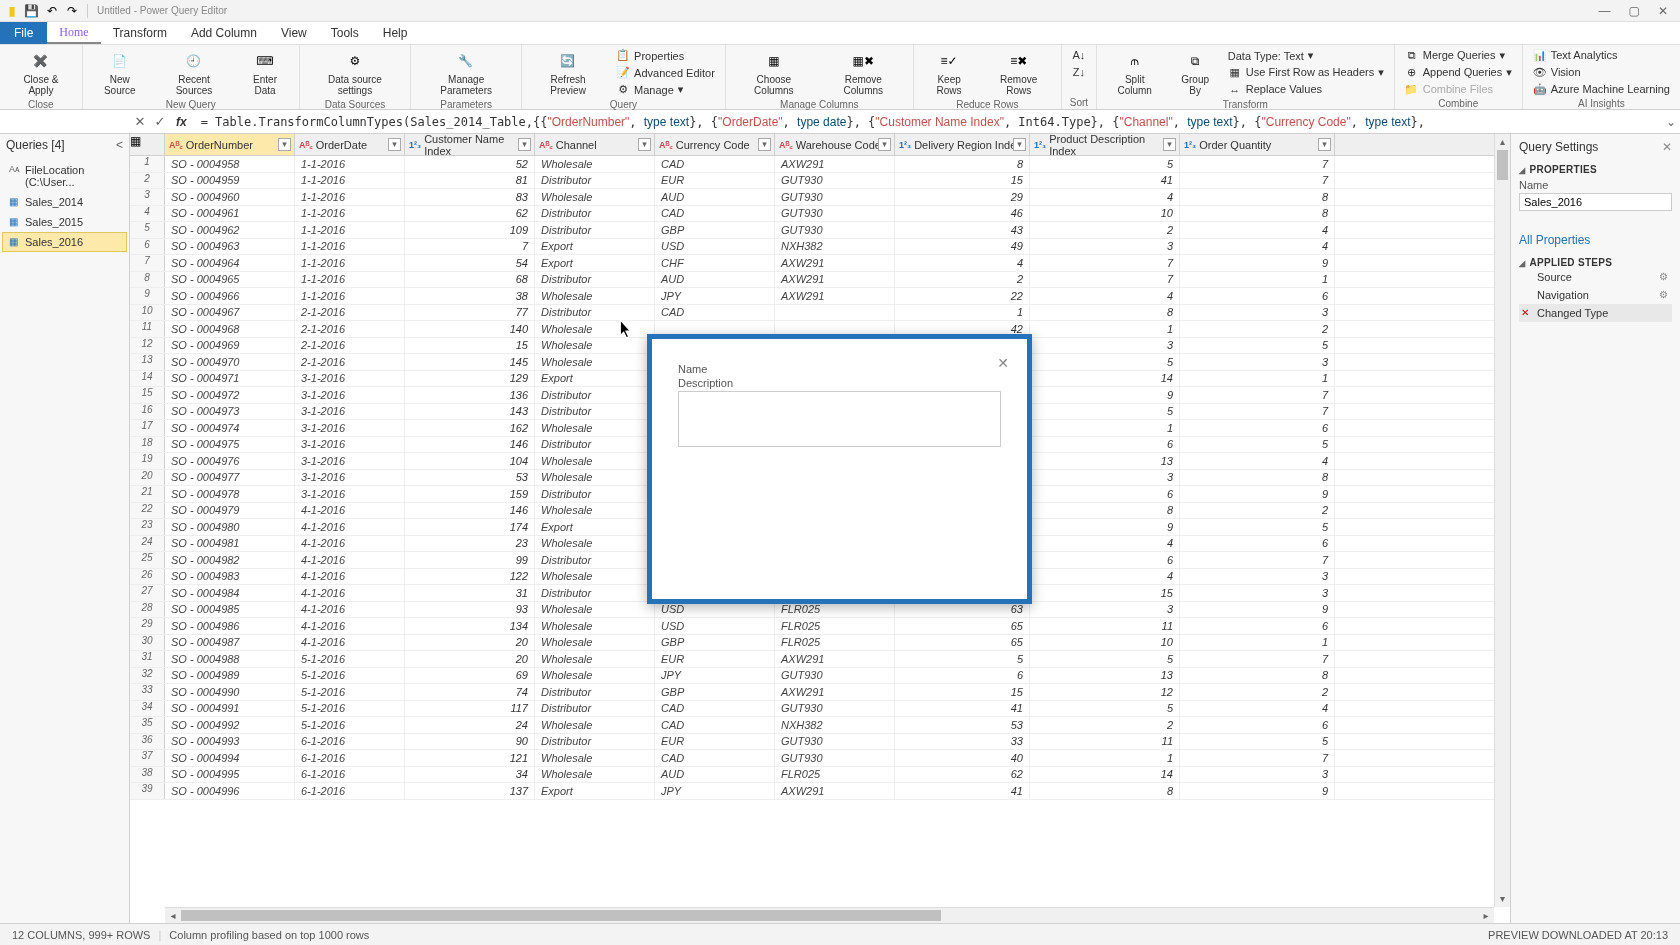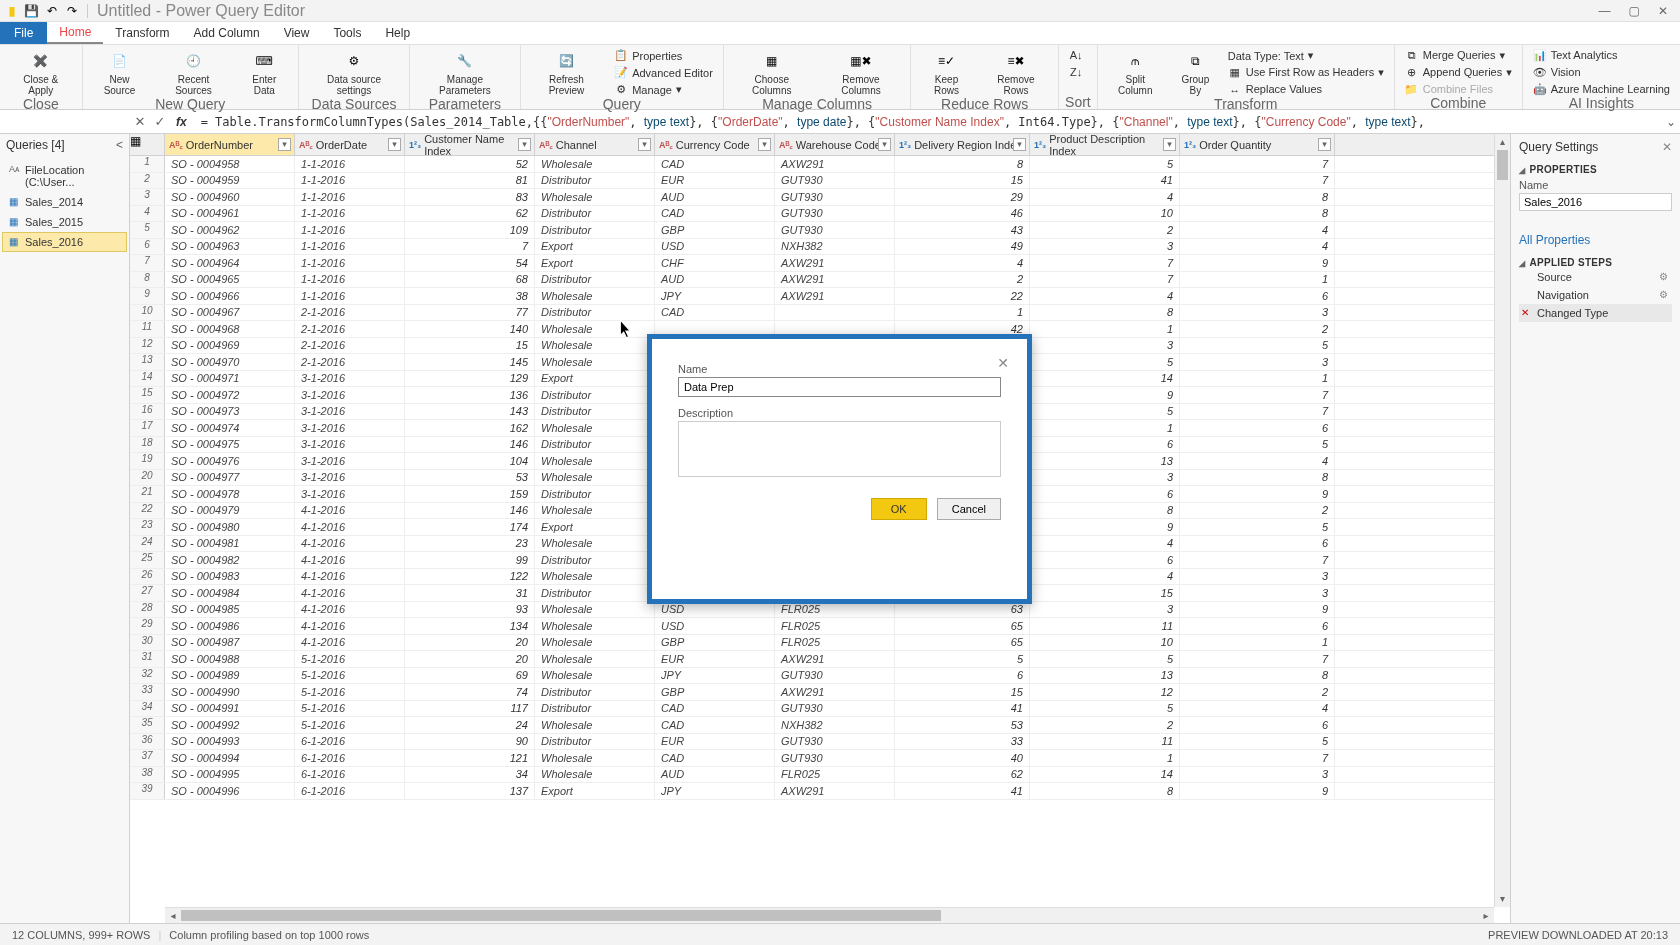--- a/index.html
+++ b/index.html
@@ -1,35 +1,35 @@
 <!DOCTYPE html>
 <html><head>
 <meta charset="utf-8">
 <style>
 * { box-sizing: border-box; margin: 0; padding: 0; font-family: "Segoe UI", sans-serif; }
 body { background: #fff; width: 1680px; height: 945px; overflow: hidden; font-size: 12px; position: relative; }
 
 
 .titlebar { height: 22px; background: #f3f3f3; display: flex; align-items: center; padding: 0 4px; border-bottom: 1px solid #e0e0e0; }
 .titlebar .tb-icon { width: 16px; height: 16px; margin-right: 4px; display:flex; align-items:center; justify-content:center; }
-.titlebar .title { color: #888; margin-left: 6px; font-size: 16px; }
+.titlebar .title { color: #888; margin-left: 6px; font-size: 10px; }
 .titlebar .win-controls { margin-left: auto; display: flex; gap: 18px; padding-right:8px; color:#666;}
 .qat-sep { width:1px; height:14px; background:#ccc; margin:0 3px;}
 
 
 .menubar { height: 23px; display: flex; align-items: stretch; border-bottom: 1px solid #e0e0e0; background:#fff;}
 .menubar .file-tab { background: #2372ba; color: #fff; padding: 0 14px; display:flex; align-items:center; font-size:12px;}
 .menubar .mtab { padding: 0 12px; display:flex; align-items:center; color:#333; font-size:12px; cursor:pointer;}
-.menubar .mtab.active { border-bottom: 2px solid #888; color:#ef4444;}
+.menubar .mtab.active { border-bottom: 2px solid #888; color:#8b5cf6;font-family:Liberation Serif, serif;}
 
 
 .ribbon { height: 65px; background: #f7f7f7; border-bottom: 1px solid #d0d0d0; display: flex; position:relative;}
 .ribbon-group { border-right: 1px solid #e0e0e0; padding: 2px 6px 0 6px; display:flex; flex-direction:column; position:relative;}
 .ribbon-group .rg-body { display:flex; gap:4px; flex:1;}
-.ribbon-group .rg-label { text-align:center; font-size:14px; color:#666; height:13px; line-height:13px;}
+.ribbon-group .rg-label { text-align:center; font-size:10px; color:#666; height:13px; line-height:13px;}
 .rbtn-big { display:flex; flex-direction:column; align-items:center; justify-content:flex-start; padding:2px 4px; min-width:40px; cursor:pointer;}
 .rbtn-big .ricon { width:24px; height:24px; margin-bottom:1px; display:flex; align-items:center; justify-content:center;}
 .rbtn-big .rlbl { font-size:10px; text-align:center; line-height:11px; color:#333;}
 .rbtn-row { display:flex; flex-direction:column; gap:1px; justify-content:center;}
 .rbtn-sm { display:flex; align-items:center; gap:4px; padding:1px 4px; font-size:11px; color:#333; cursor:pointer; white-space:nowrap;}
 .rbtn-sm .sicon { width:14px; height:14px; display:flex; align-items:center; justify-content:center;}
 .rbtn-sm.disabled { color:#aaa;}
 
 
 .formulabar { height: 24px; display:flex; align-items:center; border-bottom:1px solid #d0d0d0; background:#fff; padding-left:130px;}
@@ -859,27 +859,22 @@
           <div class="step sel">Changed Type<span class="del">✕</span></div>
         </div>
     </div>
   </div>
 </div>
 
 <div class="dialog-border" style="left:647px; top:334px; width:385px; height:270px;">
   <div class="dialog">
     <span class="dlg-x">✕</span>
     <div class="dlg-lbl">Name</div>
-    <input class="dlg-inp" value="Data Prep" style="">
     <div class="dlg-lbl">Description</div>
     <textarea class="dlg-ta" style=""></textarea>
-    <div class="dlg-btns">
-      <div class="dlg-btn primary">OK</div>
-      <div class="dlg-btn">Cancel</div>
-    </div>
   </div>
 </div>
 
 <svg class="cursor" style="left:620px; top:320px;" viewBox="0 0 12 18">
   <path d="M0 0 L0 14 L3 11 L5.5 16 L7.5 15 L5 10 L9 10 Z" fill="#000" stroke="#fff" stroke-width="1"></path>
 </svg>
 
 <div class="statusbar">
   <span>12 COLUMNS, 999+ ROWS</span>
   <span style="margin:0 8px;color:#ccc;">|</span>

